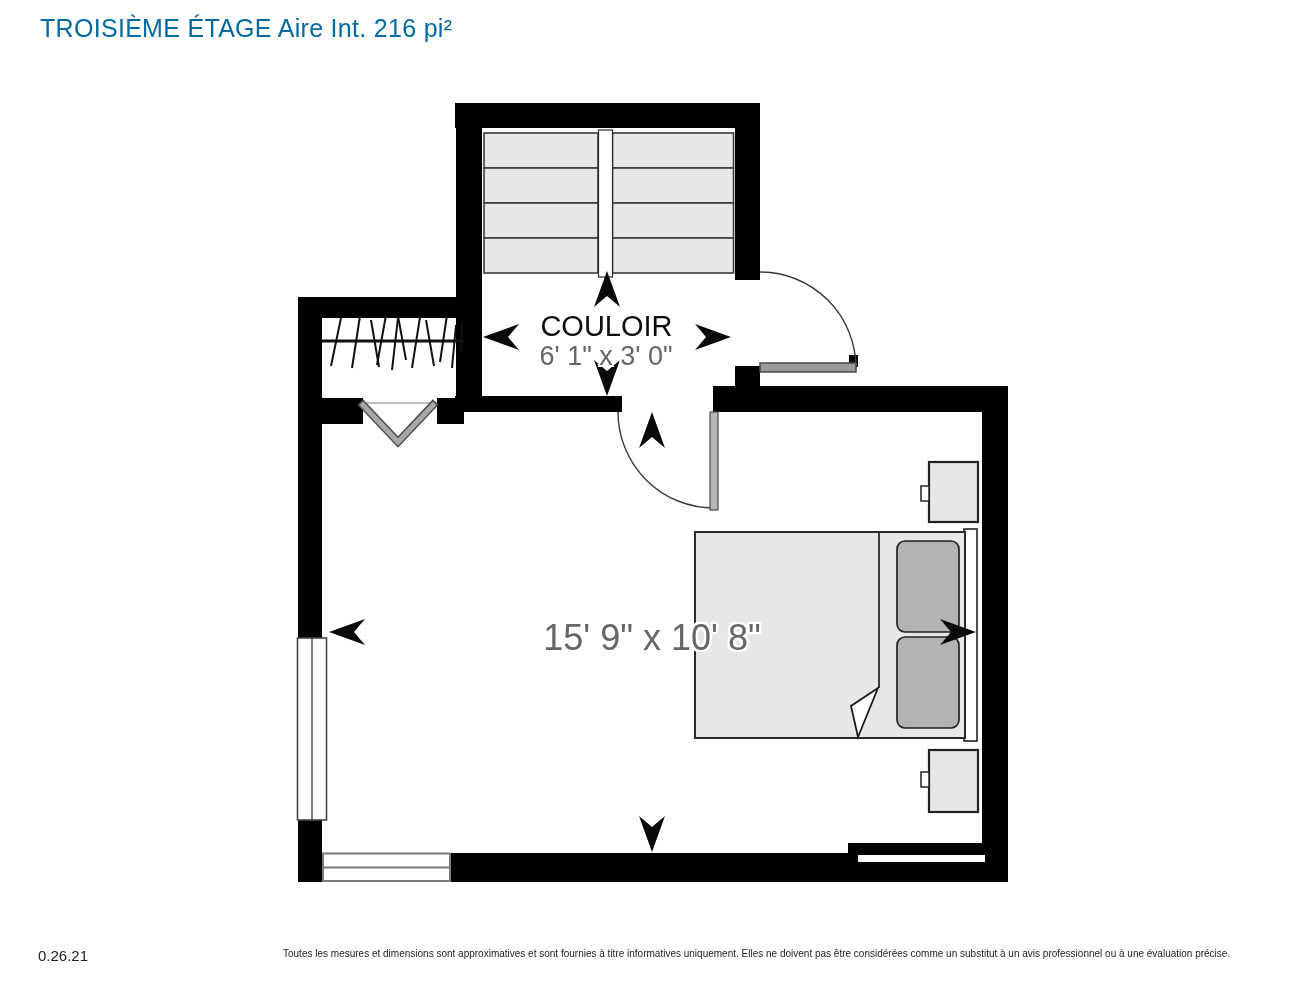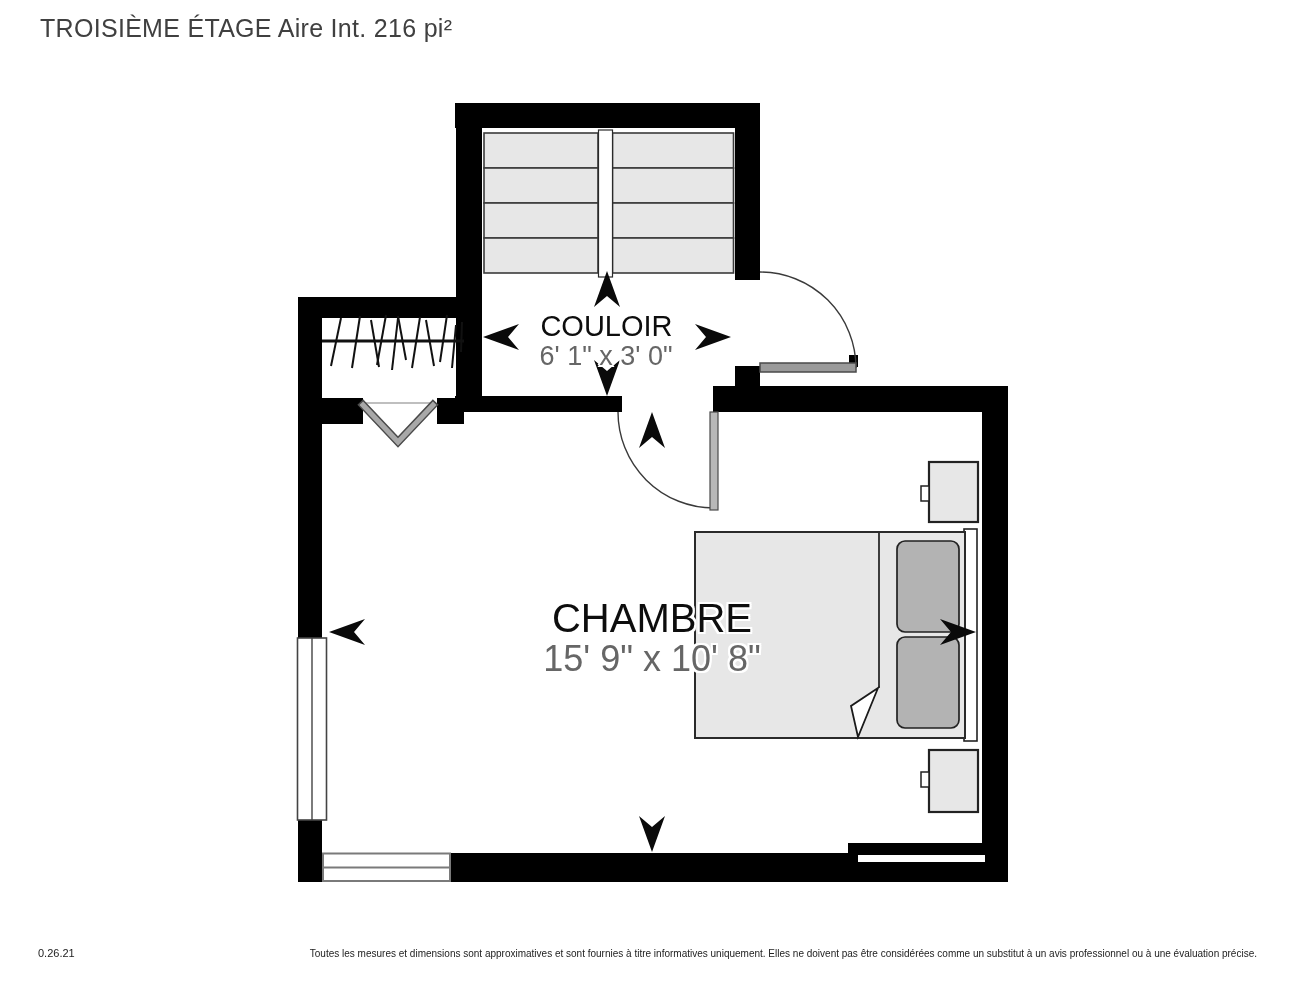--- a/index.html
+++ b/index.html
@@ -2,41 +2,41 @@
 <html><head>
 <meta charset="utf-8">
 <style>
   html,body{margin:0;padding:0;background:#fff;}
   body{
     width:1295px;height:1000px;position:relative;overflow:hidden;
     font-family:"Liberation Sans", sans-serif;
   }
   .plan-title{
     position:absolute;left:40px;top:14px;
-    font-size:25px;color:#404040;white-space:nowrap;letter-spacing:.3px;
+    font-size:25px;color:#0369a1;white-space:nowrap;letter-spacing:.3px;
   }
   svg.plan{position:absolute;left:0;top:0;}
   .room-label{
     position:absolute;transform:translate(-50%,-50%);
     text-align:center;line-height:1.08;white-space:nowrap;
     text-shadow:-2px -2px 0 #fff,2px -2px 0 #fff,-2px 2px 0 #fff,2px 2px 0 #fff,
                 -2px 0 0 #fff,2px 0 0 #fff,0 -2px 0 #fff,0 2px 0 #fff;
   }
   .room-name{color:#0d0d0d;}
   .room-dim{color:#666;}
   .label-couloir .room-name{font-size:29px;text-align:right;}
   .label-couloir .room-dim{font-size:27px;}
   .label-chambre .room-name{font-size:40px;}
   .label-chambre .room-dim{font-size:36px;}
   .footer-version{
-    position:absolute;left:38px;top:947px;font-size:11px;color:#222;
+    position:absolute;left:38px;top:947px;font-size:15px;color:#222;
   }
   .footer-disclaimer{
     position:absolute;left:283px;top:948px;width:974px;
-    font-size:10px;color:#222;text-align:right;
+    font-size:10px;color:#222;text-align:left;
   }
 </style>
 </head>
 <body>
 
 <div class="plan-title">TROISIÈME ÉTAGE Aire Int. 216 pi²</div>
 
 <svg class="plan" width="1295" height="1000" viewBox="0 0 1295 1000">
 
   <g fill="#000">
@@ -140,18 +140,17 @@
     <polygon points="0,0 13,36 0,25 -13,36" transform="translate(329,632) rotate(-90)"></polygon>
     <polygon points="0,0 13,36 0,25 -13,36" transform="translate(976,632) rotate(90)"></polygon>
   </g>
 </svg>
 
 <div class="room-label label-couloir" style="left:606px;top:341px;">
   <div class="room-name">COULOIR</div>
   <div class="room-dim">6' 1" x 3' 0"</div>
 </div>
 <div class="room-label label-chambre" style="left:652px;top:638px;">
-  <div class="room-name">CHAMBRE</div>
   <div class="room-dim">15' 9" x 10' 8"</div>
 </div>
 
 <div class="footer-version">0.26.21</div>
 <div class="footer-disclaimer">Toutes les mesures et dimensions sont approximatives et sont fournies à titre informatives uniquement. Elles ne doivent pas être considérées comme un substitut à un avis professionnel ou à une évaluation précise.</div>
 
 </body></html>

